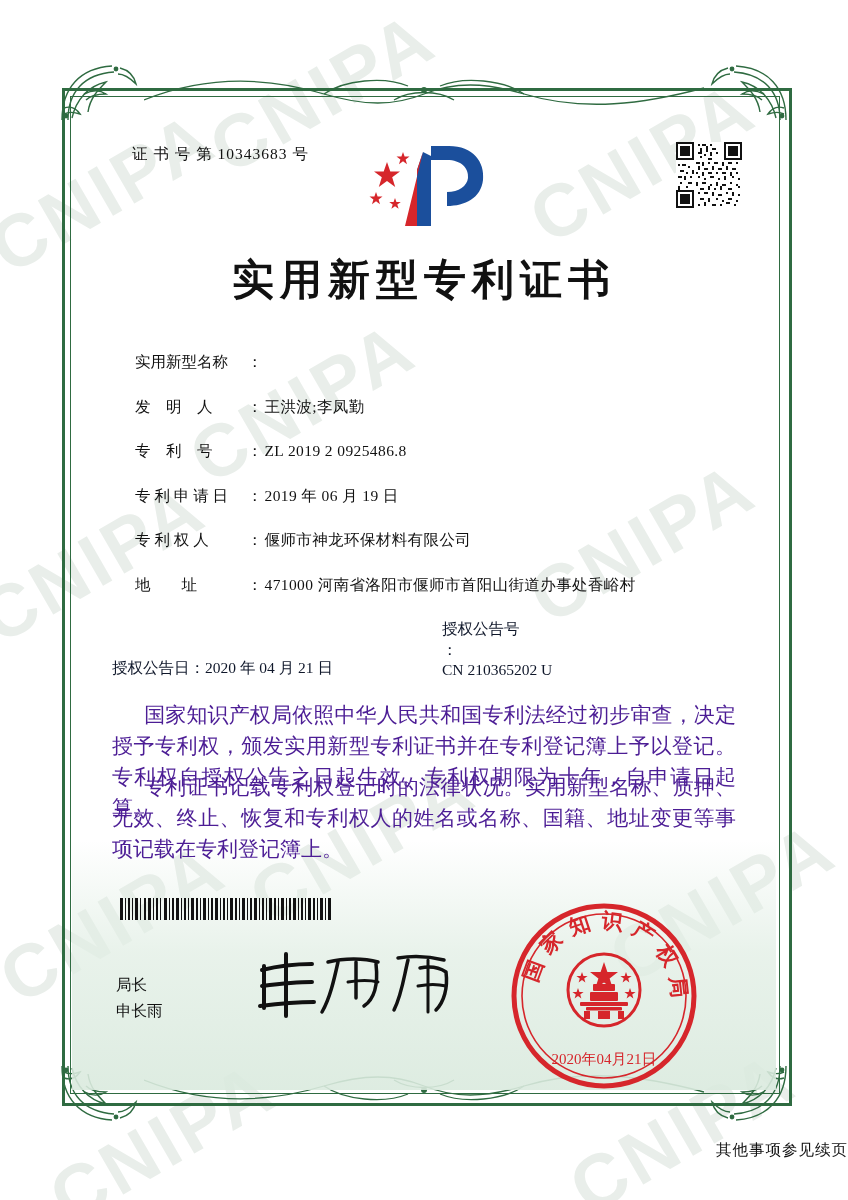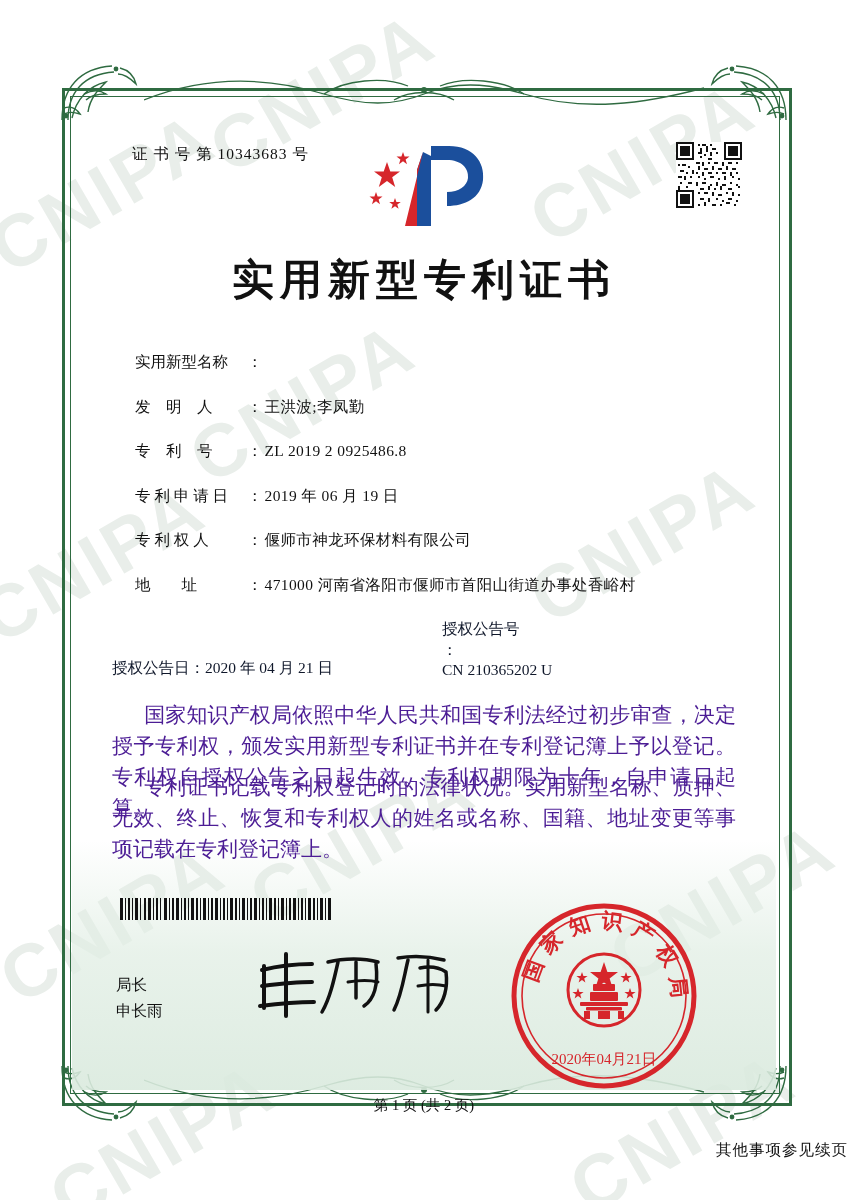--- a/index.html
+++ b/index.html
@@ -642,17 +642,16 @@
         <defs>
           <path id="sealArc" d="M 98,98 m -68,0 a 68,68 0 1,1 136,0" transform="rotate(0 98 98)"></path>
         </defs>
         <text font-family="'Liberation Serif', serif" font-size="21" font-weight="bold" fill="#d6262b" letter-spacing="2">
           <textPath href="#sealArc" startOffset="6%">国 家 知 识 产 权 局</textPath>
         </text>
         <text x="98" y="166" text-anchor="middle" font-family="'Liberation Serif', serif" font-size="15" fill="#d6262b">2020年04月21日</text>
       </svg>
     </div>
 
-    <div class="page-num">第 1 页 (共 2 页)</div>
     <div class="footer-note">其他事项参见续页</div>
 
   </div>
 </div>
 
 </body></html>

